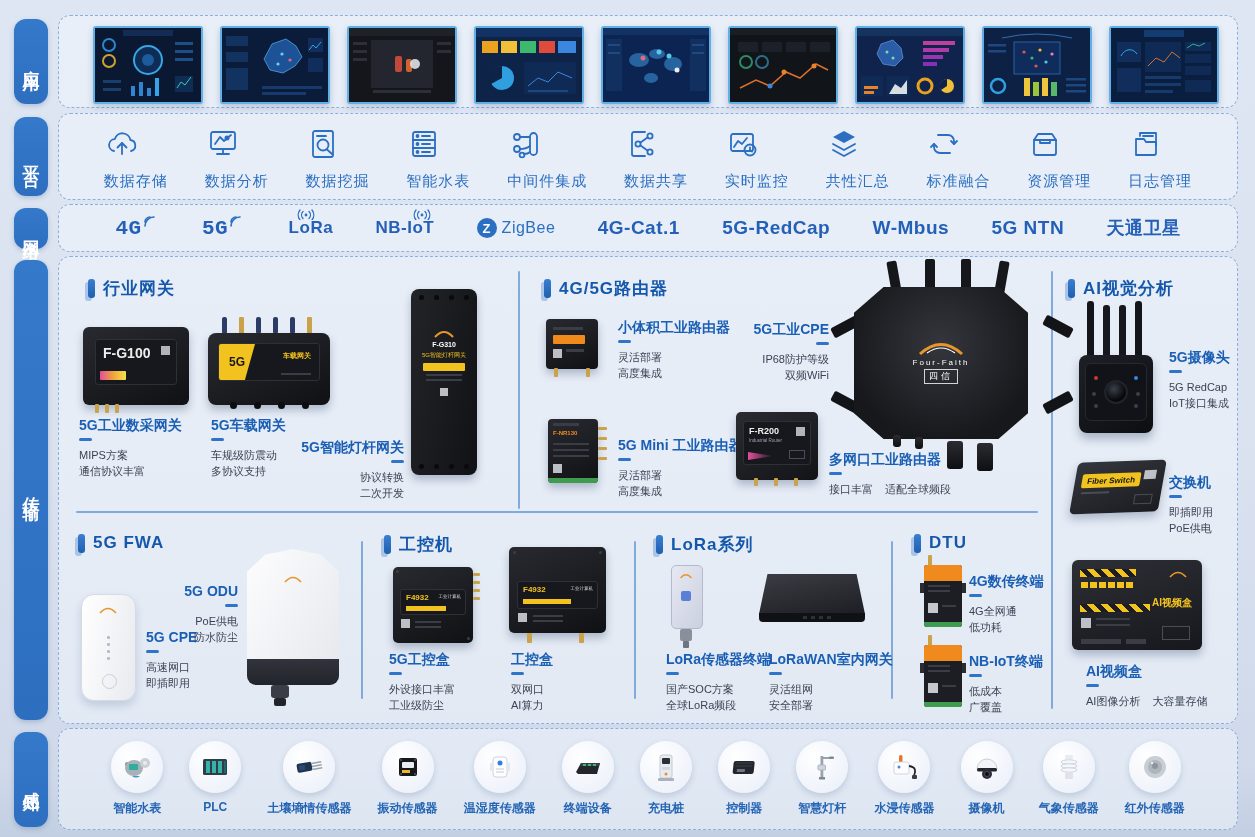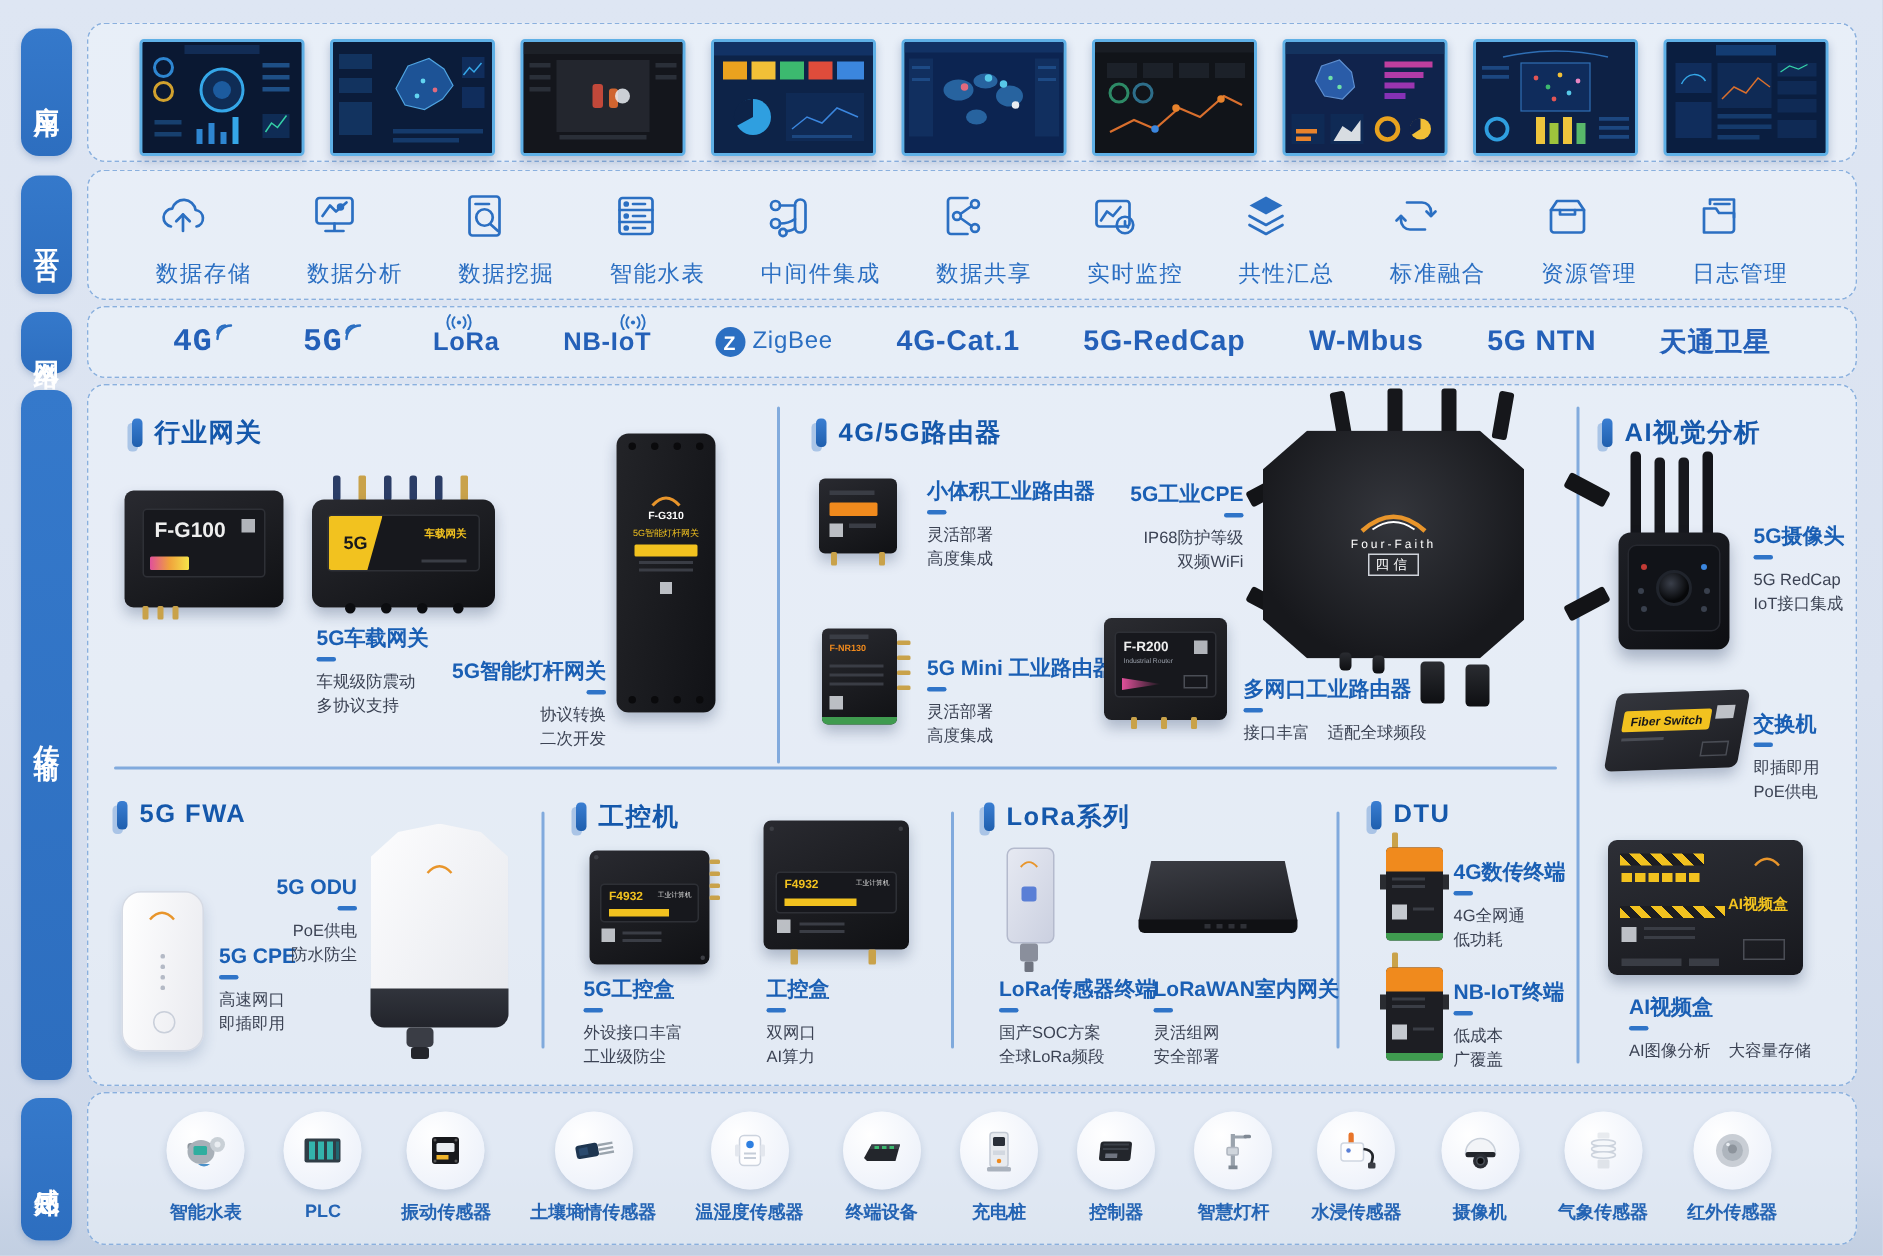--- a/index.html
+++ b/index.html
@@ -46,21 +46,21 @@
   .prod .feat{line-height:16px;}
   .feat-line span{margin-right:12px;}
   .dev{position:absolute;}
   
   .body-dark{background:linear-gradient(155deg,#292a30,#101114);border-radius:6px;position:absolute;box-shadow:0 5px 9px rgba(25,45,85,.28);}
   .plate{position:absolute;background:#17181d;border:1px solid #2e3036;border-radius:3px;}
   .gold{background:#c9a24a;position:absolute;border-radius:1px;}
   .ylw{background:#f2c21f;}
   .devtxt{position:absolute;color:#eee;font-weight:bold;}
   
-  .octa{position:absolute;left:5px;top:28px;width:174px;height:152px;
+  .octa{position:absolute;left:17px;top:28px;width:174px;height:152px;
     background:radial-gradient(circle at 50% 38%,#34363c,#17181c 75%);
     clip-path:polygon(17% 0,83% 0,100% 17%,100% 83%,83% 100%,17% 100%,0 83%,0 17%);
     box-shadow:0 8px 14px rgba(25,45,85,.3);}
   .cant{position:absolute;width:10px;height:32px;background:#16171b;border-radius:2px;}
   .sant{position:absolute;width:30px;height:11px;background:#131417;border-radius:2px;}
   .cpelogo{position:absolute;left:0;right:0;top:52px;display:flex;flex-direction:column;align-items:center;gap:2px;}
   .brand{color:#fff;font-size:8px;letter-spacing:2px;}
   .brandcn{color:#fff;border:1px solid #cfd3da;font-size:9px;padding:0 4px;letter-spacing:3px;}
   .gland{position:absolute;background:linear-gradient(180deg,#2a2c31,#0e0f12);border-radius:3px;}
   
@@ -498,20 +498,26 @@
           </svg>
         <span style="color:#fff;font-size:7px;font-weight:bold">F-G310</span>
         <span style="color:#f2c21f;font-size:6px">5G智能灯杆网关</span>
         <span class="ylw" style="width:42px;height:8px;border-radius:1px"></span>
         <span style="width:36px;height:2px;background:#3a3d45"></span>
         <span style="width:36px;height:2px;background:#3a3d45"></span>
         <span style="width:8px;height:8px;background:#d8dce2;opacity:.85;margin-top:4px"></span>
       </div>
     </div>
 
+    <div class="prod" style="left:20px;top:160px">
+      <div class="pname">5G工业数采网关</div>
+        <div class="dash"></div>
+      <div class="feat">MIPS方案</div>
+      <div class="feat">通信协议丰富</div>
+    </div>
     <div class="prod" style="left:152px;top:160px">
       <div class="pname">5G车载网关</div>
         <div class="dash"></div>
       <div class="feat">车规级防震动</div>
       <div class="feat">多协议支持</div>
     </div>
     <div class="prod right" style="left:233px;top:182px;width:112px">
       <div class="pname">5G智能灯杆网关</div>
         <div class="dash"></div>
       <div class="feat">协议转换</div>
@@ -838,46 +844,46 @@
               <rect x="14" y="11" width="4" height="12" fill="#33b3ac"></rect>
               <rect x="20" y="11" width="4" height="12" fill="#33b3ac"></rect>
               <rect x="26" y="11" width="2" height="12" fill="#20666f"></rect>
             </svg>
           </div>
           <div class="plabel">PLC</div>
         </div>
       <div class="pitem">
           <div class="pcircle">
             <svg width="34" height="34" viewBox="0 0 34 34">
+              <g transform="rotate(-10 17 17)">
+                <rect x="5" y="12" width="15" height="9" rx="2" fill="#1d3550"></rect>
+                <rect x="7" y="14" width="6" height="5" fill="#2a4a6e"></rect>
+                <path d="M20 14h10M20 17h10M20 20h10" stroke="#9aa4ad" stroke-width="1.6"></path>
+              </g>
+            </svg>
+          </div>
+          <div class="plabel">土壤墒情传感器</div>
+        </div>
+      <div class="pitem">
+          <div class="pcircle">
+            <svg width="34" height="34" viewBox="0 0 34 34">
               <rect x="8" y="8" width="18" height="18" rx="2" fill="#17181c"></rect>
               <rect x="11" y="12" width="12" height="6" rx="1" fill="#e9edf1"></rect>
               <rect x="11" y="20" width="8" height="3" fill="#f0b42a"></rect>
               <circle cx="10" cy="10" r="1" fill="#555"></circle>
               <circle cx="24" cy="10" r="1" fill="#555"></circle>
               <circle cx="10" cy="24" r="1" fill="#555"></circle>
               <circle cx="24" cy="24" r="1" fill="#555"></circle>
             </svg>
           </div>
           <div class="plabel">振动传感器</div>
         </div>
       <div class="pitem">
           <div class="pcircle">
             <svg width="34" height="34" viewBox="0 0 34 34">
-              <g transform="rotate(-10 17 17)">
-                <rect x="5" y="12" width="15" height="9" rx="2" fill="#1d3550"></rect>
-                <rect x="7" y="14" width="6" height="5" fill="#2a4a6e"></rect>
-                <path d="M20 14h10M20 17h10M20 20h10" stroke="#9aa4ad" stroke-width="1.6"></path>
-              </g>
-            </svg>
-          </div>
-          <div class="plabel">土壤墒情传感器</div>
-        </div>
-      <div class="pitem">
-          <div class="pcircle">
-            <svg width="34" height="34" viewBox="0 0 34 34">
               <rect x="10" y="7" width="14" height="20" rx="3" fill="#fdfdfe" stroke="#ccd3de"></rect>
               <circle cx="17" cy="13" r="2.5" fill="#2f7fe0"></circle>
               <path d="M13 19h8M13 22h8" stroke="#c6cdd8" stroke-width="1.2"></path>
               <rect x="7" y="13" width="3" height="8" rx="1" fill="#e3e7ee"></rect>
               <rect x="24" y="13" width="3" height="8" rx="1" fill="#e3e7ee"></rect>
             </svg>
           </div>
           <div class="plabel">温湿度传感器</div>
         </div>
       <div class="pitem">

